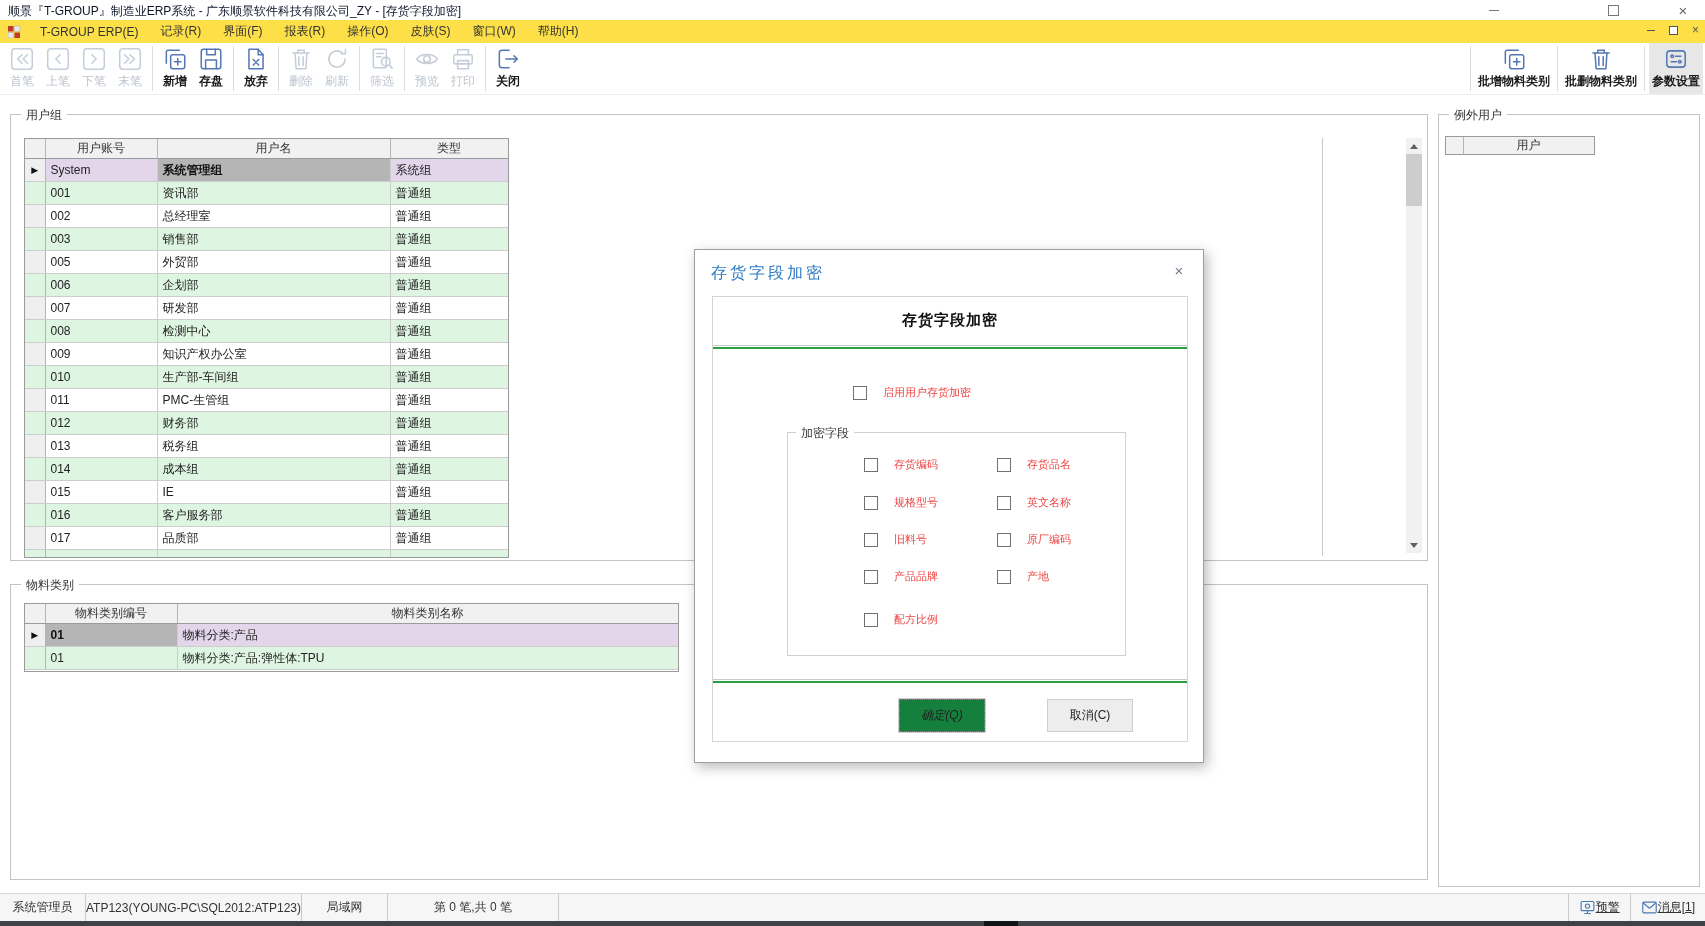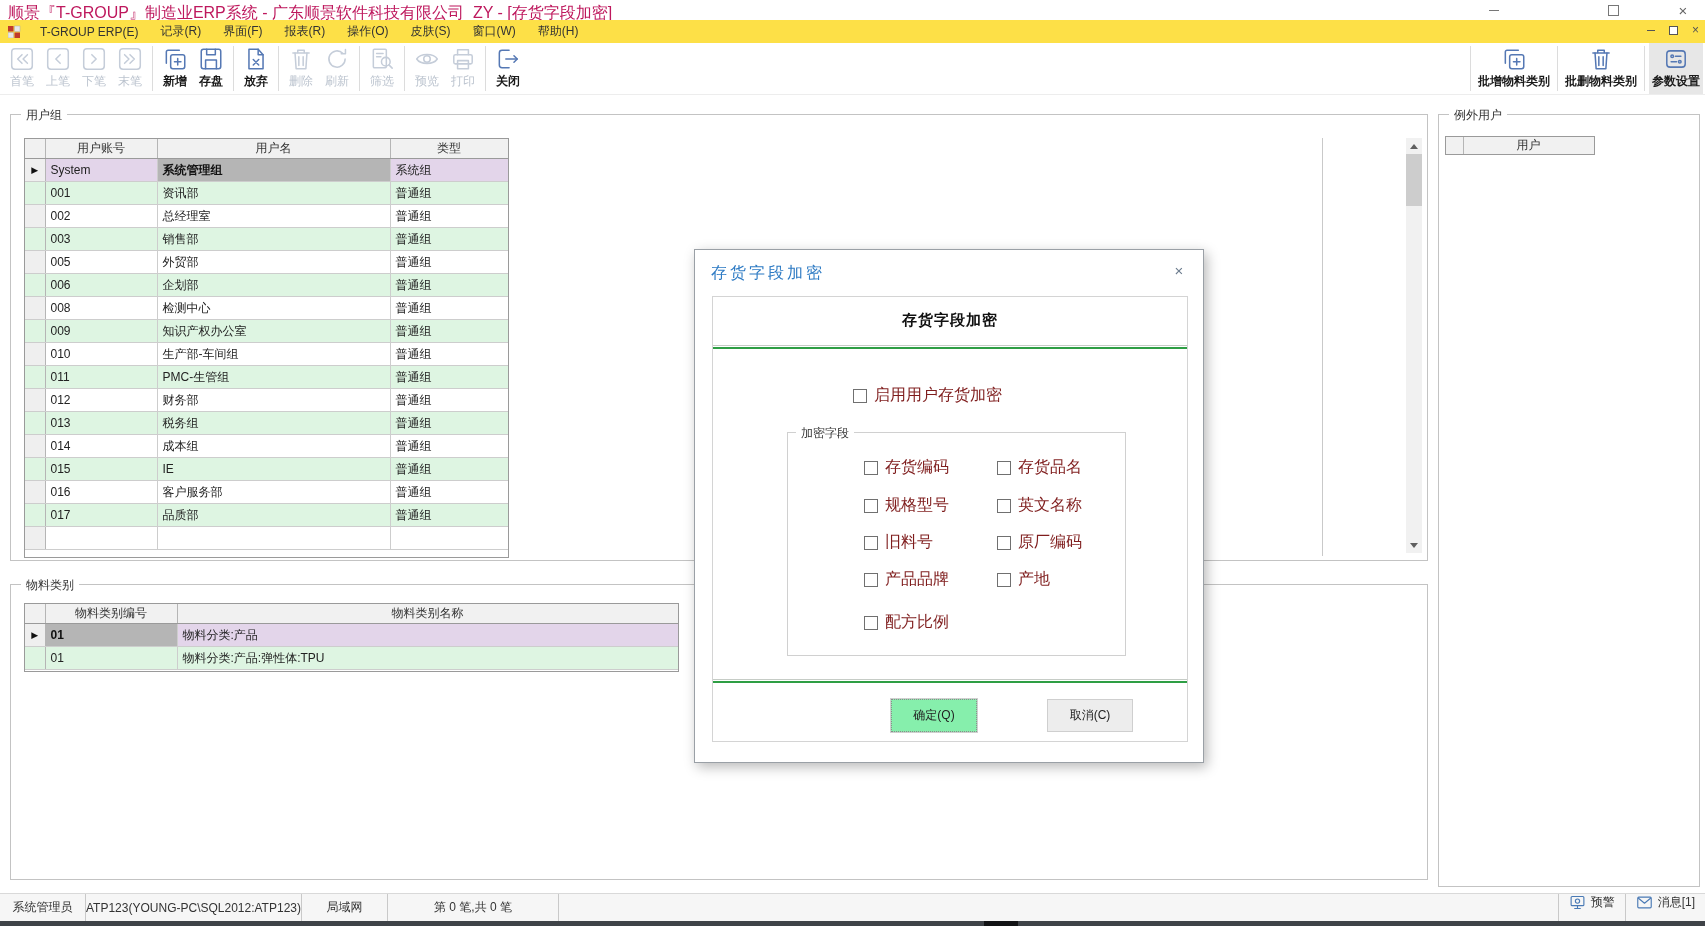--- a/index.html
+++ b/index.html
@@ -1,21 +1,21 @@
 <!DOCTYPE html>
 <html><head>
 <meta charset="utf-8">
 <style>
   html,body{margin:0;padding:0;background:#888;}
   .app{position:relative;width:1705px;height:926px;background:#fff;overflow:hidden;
        font-family:"Liberation Sans","DejaVu Sans",sans-serif;font-size:12px;color:#222;}
 
   
   .titlebar{position:absolute;left:0;top:0;width:1705px;height:20px;background:#fff;}
-  .titlebar .title{position:absolute;left:8px;top:3px;font-size:16px;color:#be185d;}
+  .titlebar .title{position:absolute;left:8px;top:3px;font-size:12px;color:#0f172a;}
   .wbtn{position:absolute;top:0;width:34px;height:20px;display:flex;align-items:center;justify-content:center;color:#666;}
   .glyph-min{display:inline-block;width:10px;height:0;border-top:1px solid #777;}
   .glyph-restore{display:inline-block;position:relative;width:9px;height:9px;border:1px solid #777;background:#fff;}
   .glyph-restore::before{content:"";position:absolute;left:2px;top:-4px;width:9px;height:9px;border:1px solid #777;z-index:-1;}
   .glyph-close{font-size:15px;line-height:1;color:#666;}
 
   
   .menubar{position:absolute;left:0;top:20px;width:1705px;height:23px;background:#fde047;display:flex;align-items:center;}
   .menubar .appicon{margin:0 8px 0 8px;}
   .menuitem{padding:3px 11px;color:#333;cursor:default;}
@@ -72,36 +72,36 @@
   .dlg-title{position:absolute;left:16px;top:13px;font-family:"DejaVu Serif","Liberation Serif",serif;
              font-size:16px;letter-spacing:3px;color:#2e7bc4;}
   .dlg-close{position:absolute;right:14px;top:10px;width:20px;height:20px;display:flex;align-items:center;justify-content:center;
              color:#6b7b8d;font-size:15px;}
   .dlg-panel{position:absolute;left:17px;top:46px;width:474px;height:444px;border:1px solid #d4d4d4;background:#fff;}
   .dlg-heading{position:absolute;left:0;top:14px;width:100%;text-align:center;font-weight:700;font-size:15px;color:#111;letter-spacing:1px;}
   .hline{position:absolute;left:0;width:100%;height:4px;
          background:linear-gradient(#c6ccc6 0 1px,#ffffff 1px 2px,#2e9e44 2px 4px);}
   .cbrow{position:absolute;display:flex;align-items:center;}
   .cb{display:inline-block;width:12px;height:12px;border:1px solid #707070;background:#fff;margin-right:7px;flex:0 0 auto;}
-  .cblabel{font-size:16px;color:#7f1d1d;white-space:nowrap;}
+  .cblabel{font-size:11px;color:#ef4444;white-space:nowrap;margin-left:9px;}
   .fieldsbox{position:absolute;left:74px;top:135px;width:337px;height:222px;border:1px solid #d0d0d0;}
   .fieldsbox .gb-label{left:8px;}
   .fcell{position:absolute;display:flex;align-items:center;}
   .dlg-btn{position:absolute;top:402px;width:84px;height:31px;display:flex;align-items:center;justify-content:center;
            font-size:12px;color:#222;}
-  .btn-ok{left:178px;background:#86efac;border:1px dotted #8a8a8a;outline:1px solid #cfcfcf;}
+  .btn-ok{left:186px;background:#15803d;border:1px dotted #8a8a8a;outline:1px solid #cfcfcf;font-style:italic;}
   .btn-cancel{left:334px;background:#ededed;border:1px solid #cfcfcf;}
 
   
   .statusbar{position:absolute;left:0;top:893px;width:1705px;height:27px;background:#f6f6f6;
              border-top:1px solid #d9d9d9;display:flex;align-items:stretch;font-size:12px;color:#333;}
   .scell{display:flex;align-items:center;justify-content:center;border-right:1px solid #c9c9c9;padding:0 0;white-space:nowrap;}
   .scell.left{justify-content:flex-start;}
   .sspacer{flex:1;}
-  .scell-r{display:flex;border-left:1px solid #c9c9c9;padding:0 10px;gap:5px;white-space:nowrap;}
+  .scell-r{display:flex;align-items:center;border-left:1px solid #c9c9c9;padding:0 10px;white-space:nowrap;text-decoration:underline;}
   .sic{color:#4a7ab5;display:flex;}
   .bottomstrip{position:absolute;left:0;top:921px;width:1705px;height:5px;background:#3f4348;}
   .bottomnotch{position:absolute;left:984px;top:0;width:34px;height:5px;background:#121315;}
 </style>
 </head>
 <body>
 
 <div class="app">
 
   <div class="titlebar">
@@ -346,20 +346,26 @@
               <td>普通组</td>
             </tr>
           <tr>
               <td class="mk"></td>
               <td>006</td>
               <td>企划部</td>
               <td>普通组</td>
             </tr>
           <tr>
               <td class="mk"></td>
+              <td>007</td>
+              <td>研发部</td>
+              <td>普通组</td>
+            </tr>
+          <tr>
+              <td class="mk"></td>
               <td>008</td>
               <td>检测中心</td>
               <td>普通组</td>
             </tr>
           <tr>
               <td class="mk"></td>
               <td>009</td>
               <td>知识产权办公室</td>
               <td>普通组</td>
             </tr>

